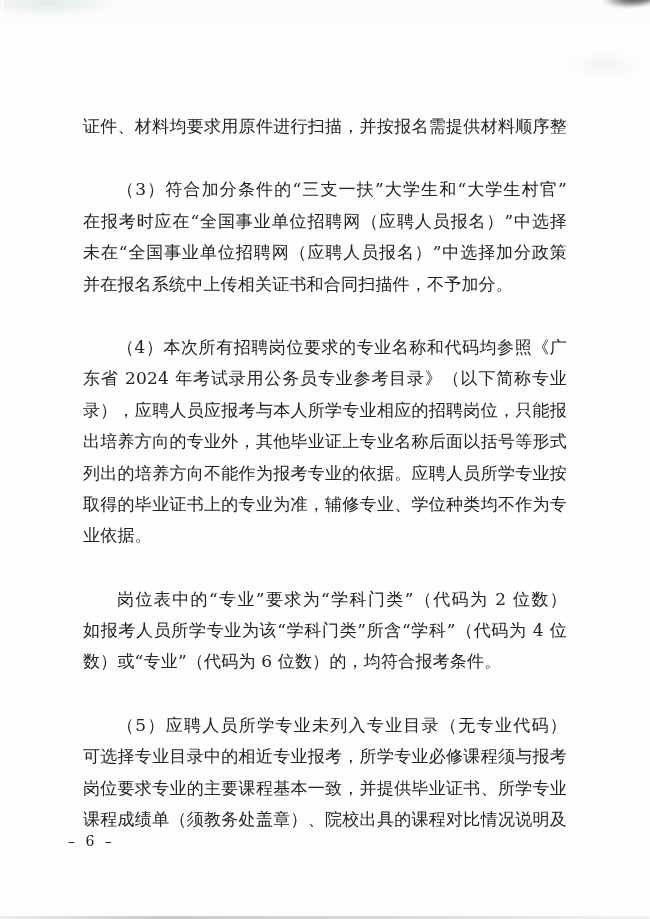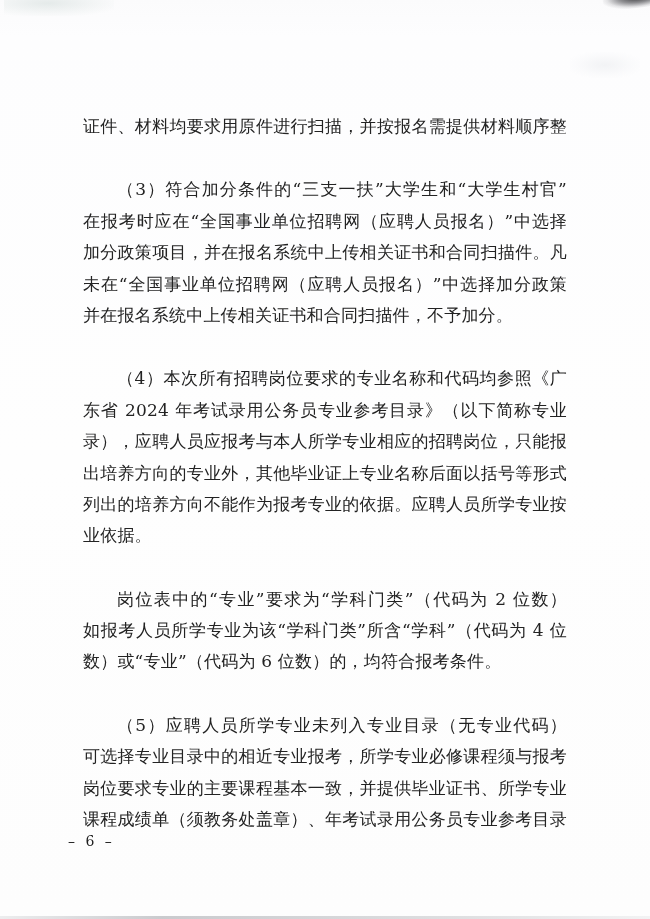--- a/index.html
+++ b/index.html
@@ -92,35 +92,35 @@
 <div class="page">
 
   <div class="faint-spot-topleft"></div>
   <div class="faint-spot-right"></div>
   <div class="corner-smudge"></div>
 
   <div class="body-text">
     <div class="line j">证件、材料均要求用原件进行扫描，并按报名需提供材料顺序整</div>
     <div class="line j indent">（3）符合加分条件的“三支一扶”大学生和“大学生村官”</div>
     <div class="line j">在报考时应在“全国事业单位招聘网（应聘人员报名）”中选择</div>
-    <div class="line j">加分政策项目，并在报名系统中上传相关证书和合同扫描件。凡</div>
     <div class="line j">未在“全国事业单位招聘网（应聘人员报名）”中选择加分政策</div>
     <div class="line">并在报名系统中上传相关证书和合同扫描件，不予加分。</div>
     <div class="line j indent">（4）本次所有招聘岗位要求的专业名称和代码均参照《广</div>
     <div class="line j">东省 2024 年考试录用公务员专业参考目录》（以下简称专业目</div>
     <div class="line j">录），应聘人员应报考与本人所学专业相应的招聘岗位，只能报</div>
     <div class="line j">出培养方向的专业外，其他毕业证上专业名称后面以括号等形式</div>
     <div class="line j">列出的培养方向不能作为报考专业的依据。应聘人员所学专业按</div>
+    <div class="line j">取得的毕业证书上的专业为准，辅修专业、学位种类均不作为专</div>
     <div class="line">业依据。</div>
     <div class="line j indent">岗位表中的“专业”要求为“学科门类”（代码为 2 位数）的，</div>
     <div class="line j">如报考人员所学专业为该“学科门类”所含“学科”（代码为 4 位</div>
     <div class="line">数）或“专业”（代码为 6 位数）的，均符合报考条件。</div>
     <div class="line j indent">（5）应聘人员所学专业未列入专业目录（无专业代码）的，</div>
     <div class="line j">可选择专业目录中的相近专业报考，所学专业必修课程须与报考</div>
     <div class="line j">岗位要求专业的主要课程基本一致，并提供毕业证书、所学专业</div>
-    <div class="line j">课程成绩单（须教务处盖章）、年考试录用公务员专业参考目录</div>
+    <div class="line j">课程成绩单（须教务处盖章）、院校出具的课程对比情况说明及</div>
   </div>
 
   <div class="page-number">– 6 –</div>
 
   <div class="bottom-edge"></div>
 
 </div>
 
 </body></html>

